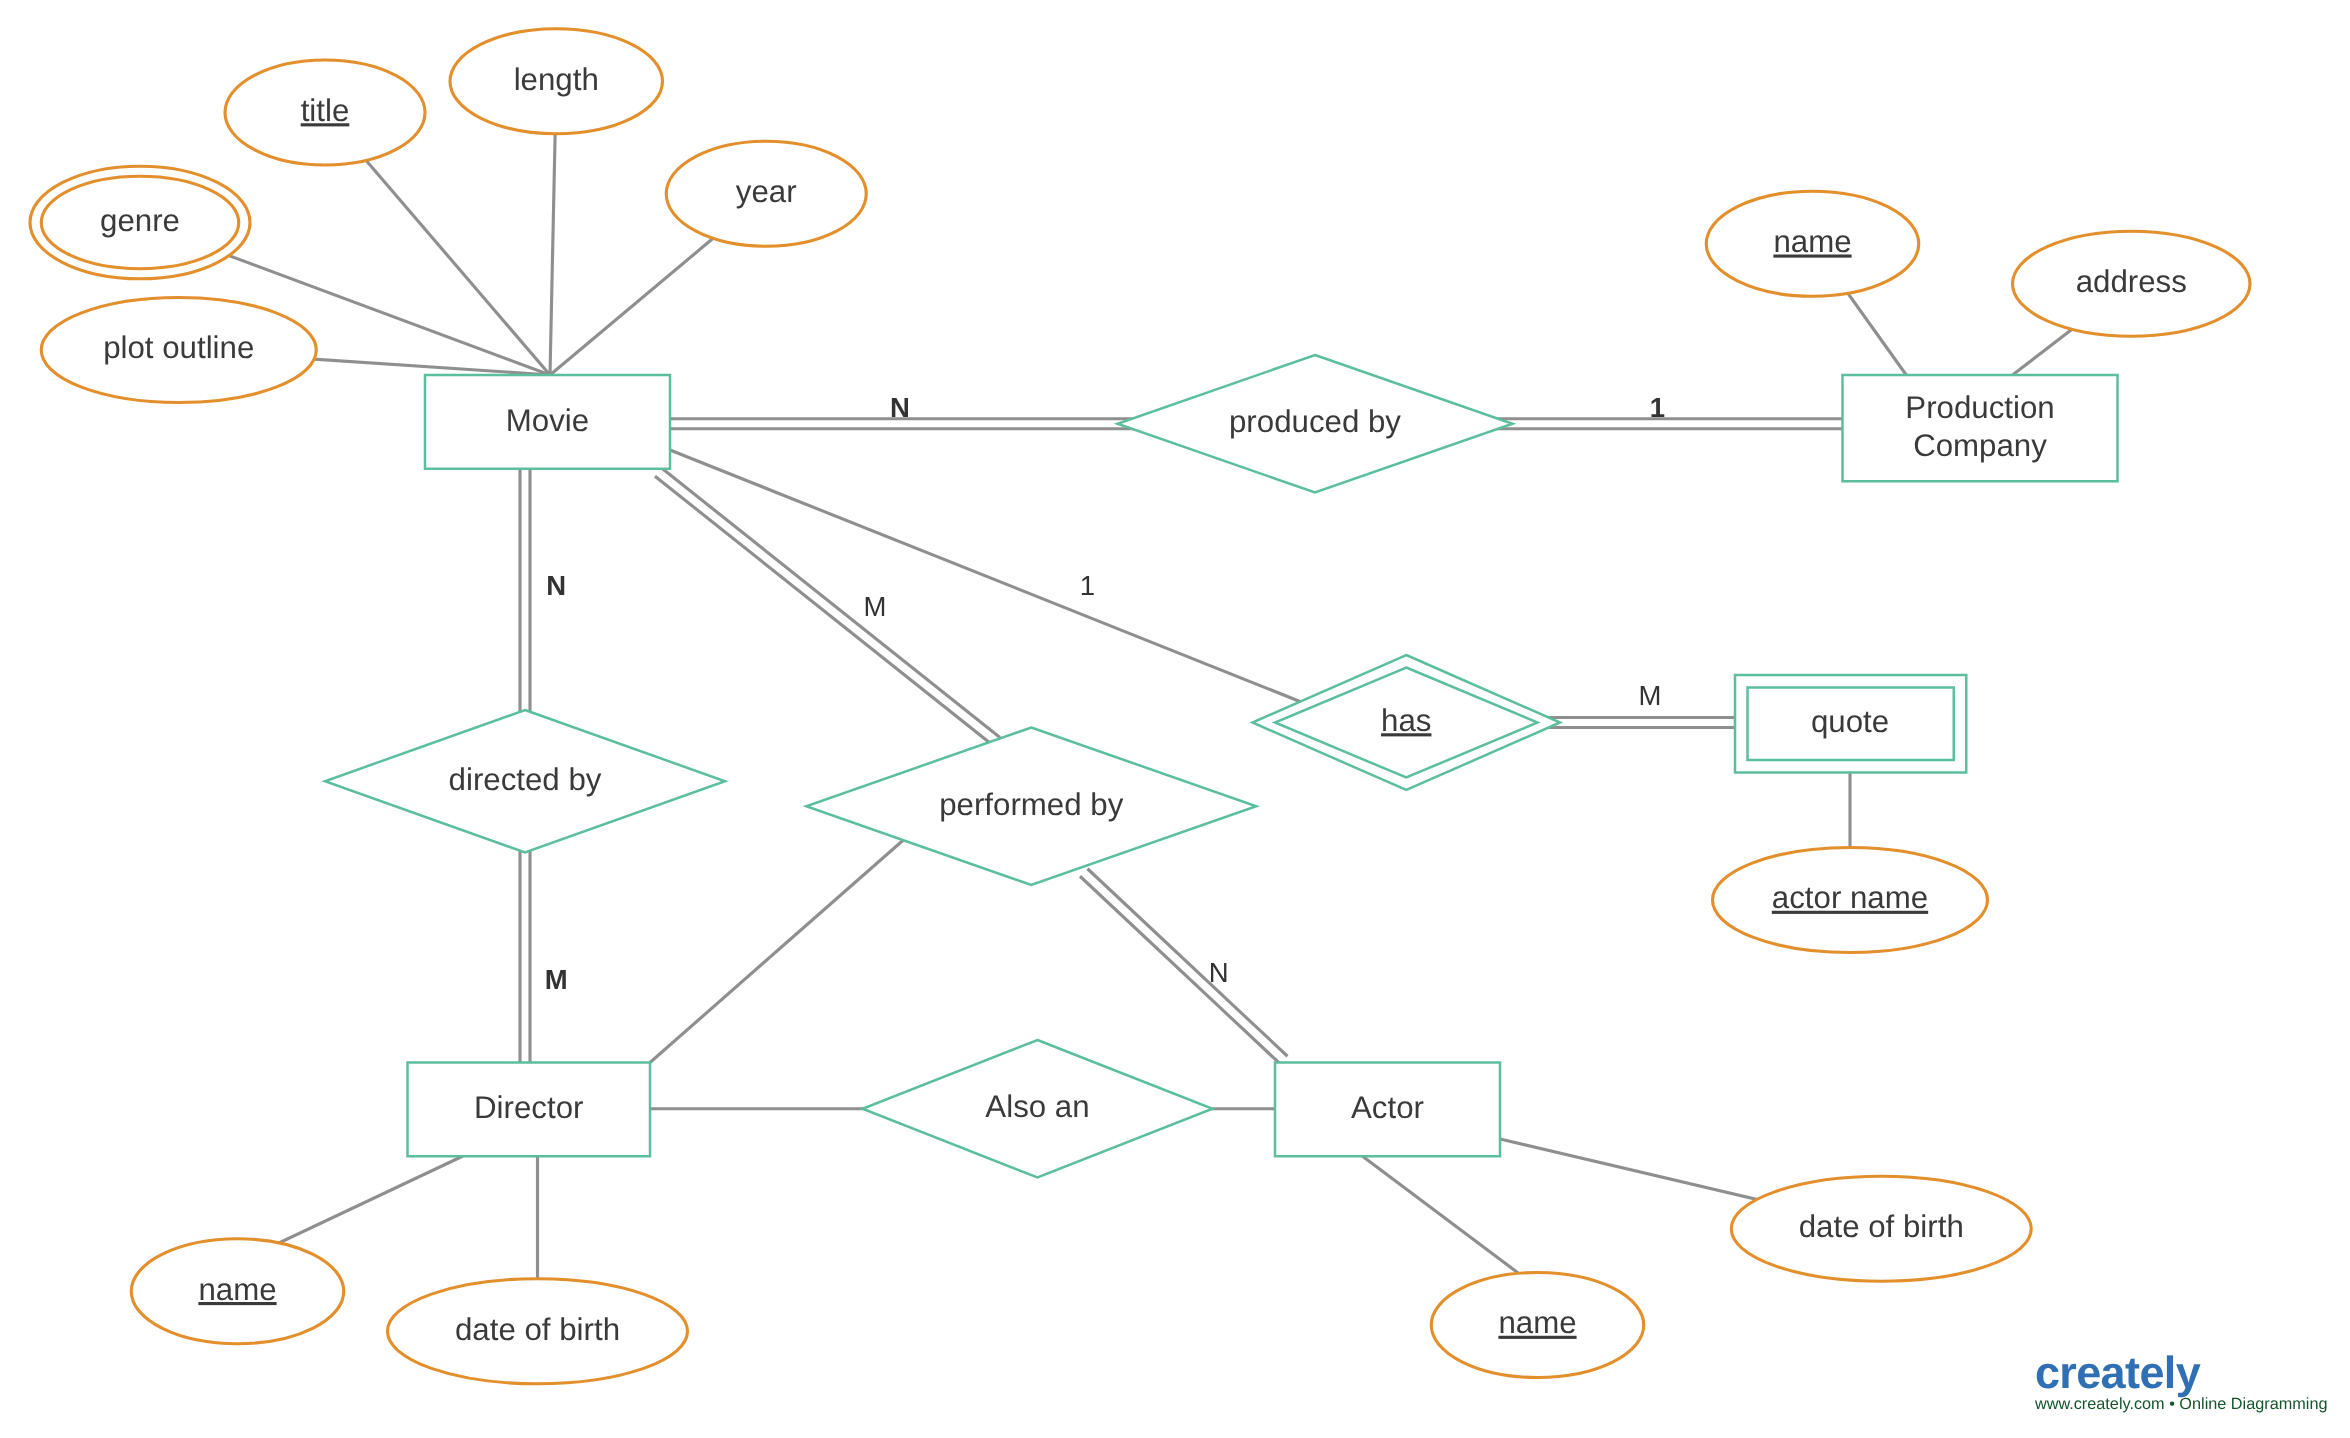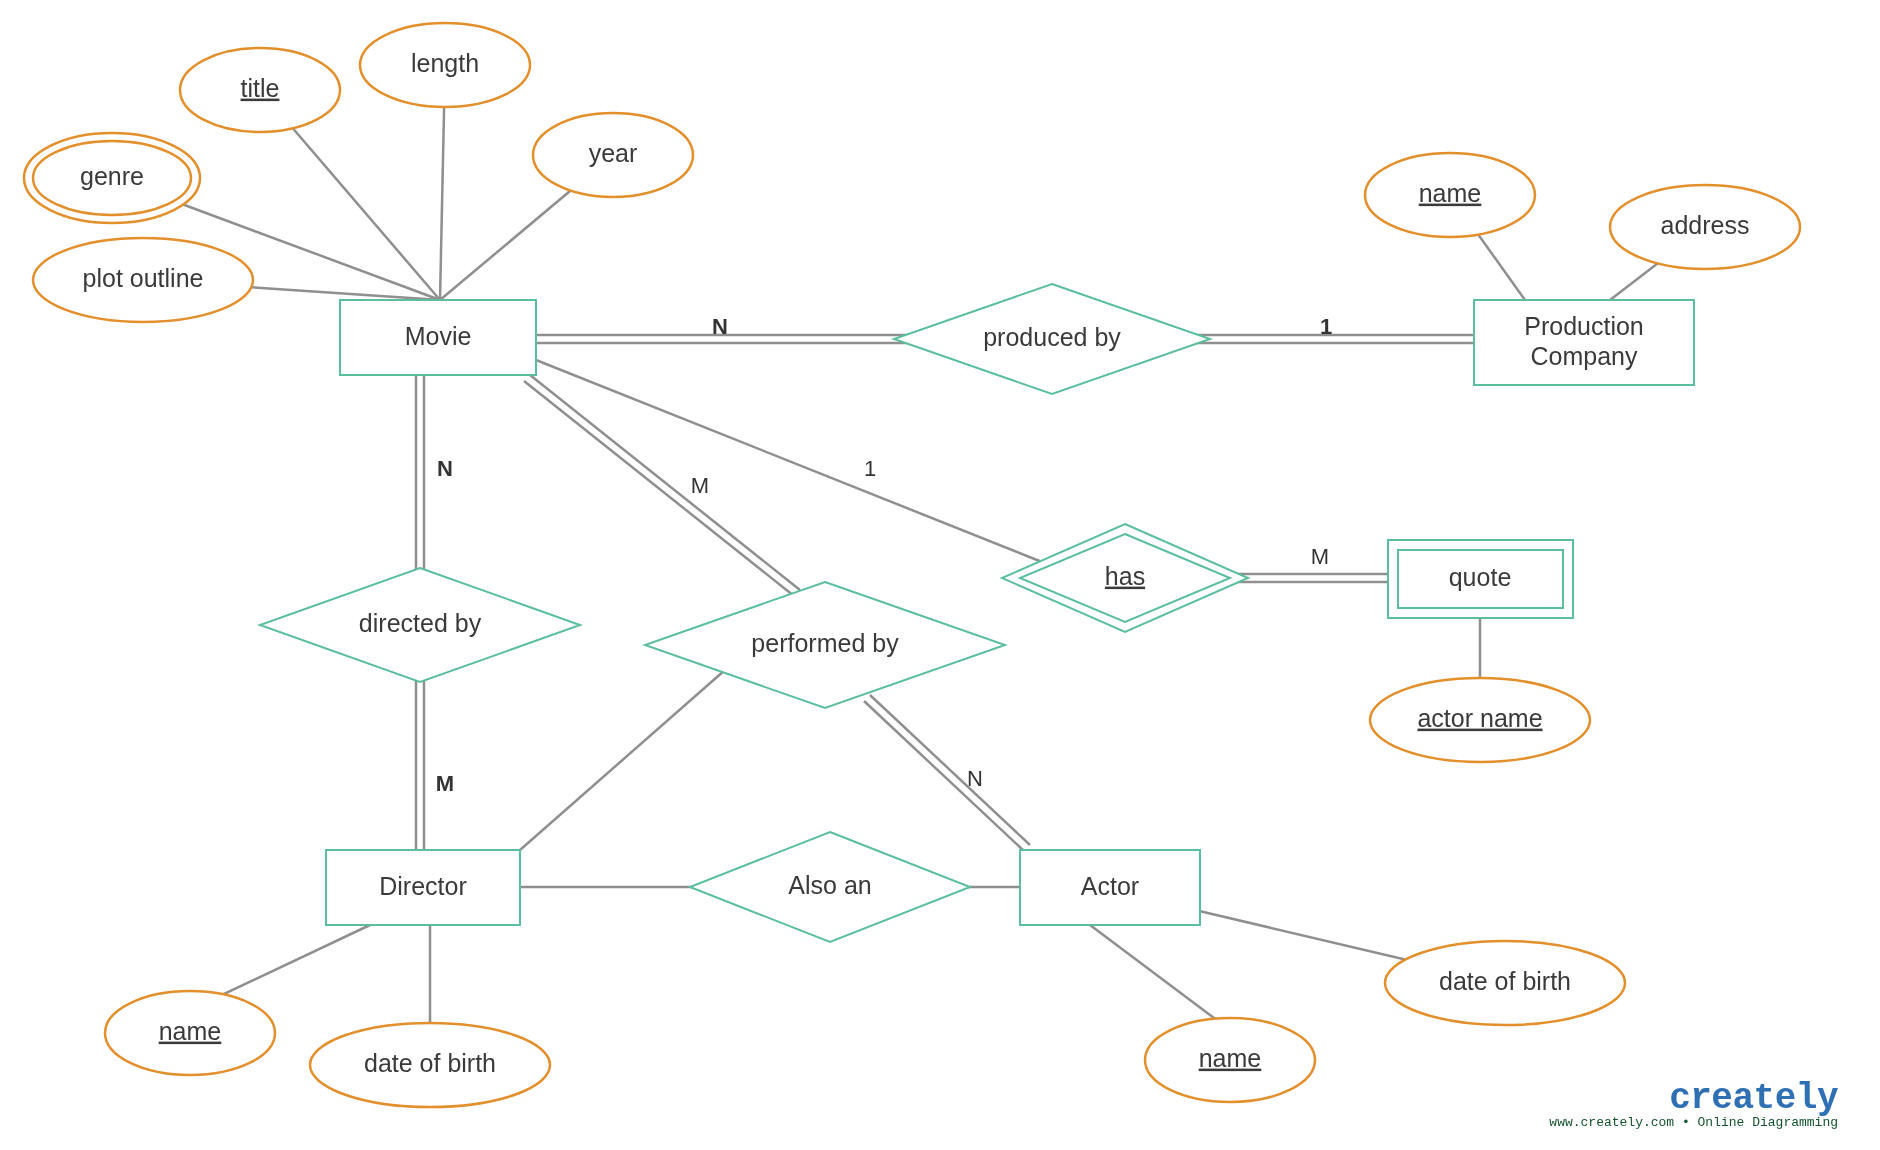--- a/index.html
+++ b/index.html
@@ -30,24 +30,23 @@
   .card-label.plain { font-weight: 400; }
   .underline { text-decoration: underline; }
   .entity-rect { fill: #ffffff; stroke: #5bbf9d; stroke-width: 2; }
   .weak-entity-inner { fill: #ffffff; stroke: #5bbf9d; stroke-width: 2; }
   .rel-diamond { fill: #ffffff; stroke: #5bbf9d; stroke-width: 2; }
   .attr-ellipse { fill: #ffffff; stroke: #e28f2c; stroke-width: 2.5; }
   .attr-ellipse-inner { fill: #ffffff; stroke: #e28f2c; stroke-width: 2.5; }
   .conn { stroke: #8f8f8f; stroke-width: 2.5; fill: none; }
   .watermark {
     position: absolute;
-    right: 42px;
+    right: 18px;
     bottom: 20px;
-    text-align: right;
-    font-family: Liberation Mono, monospace;
+    font-family: Liberation Sans, sans-serif;
   }
   .watermark .brand {
     font-size: 36px;
     font-weight: 600;
     letter-spacing: -0.5px;
   }
   .watermark .brand .c1 { color: #2f6fb4; }
   .watermark .brand .c2 { color: #2f6fb4; }
   .watermark .sub {
     font-size: 13px;

